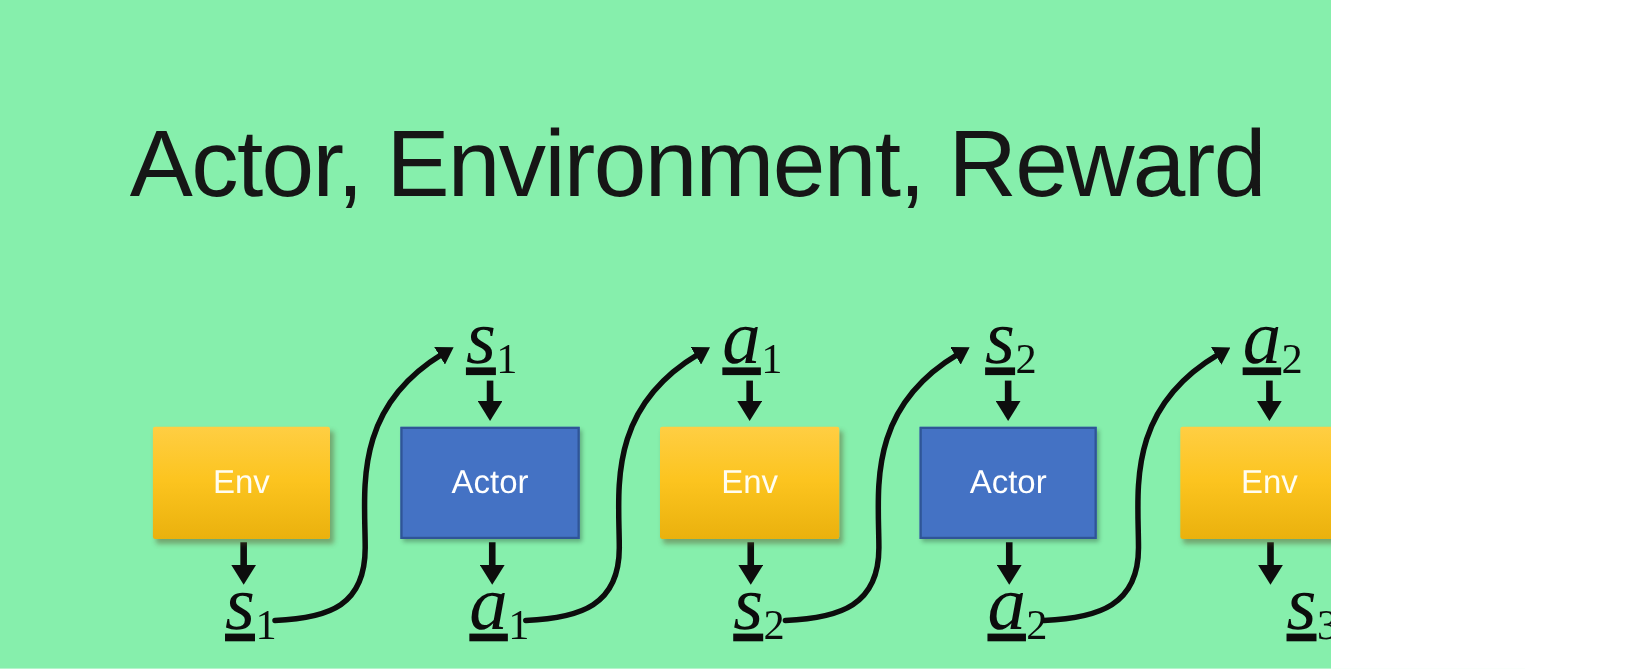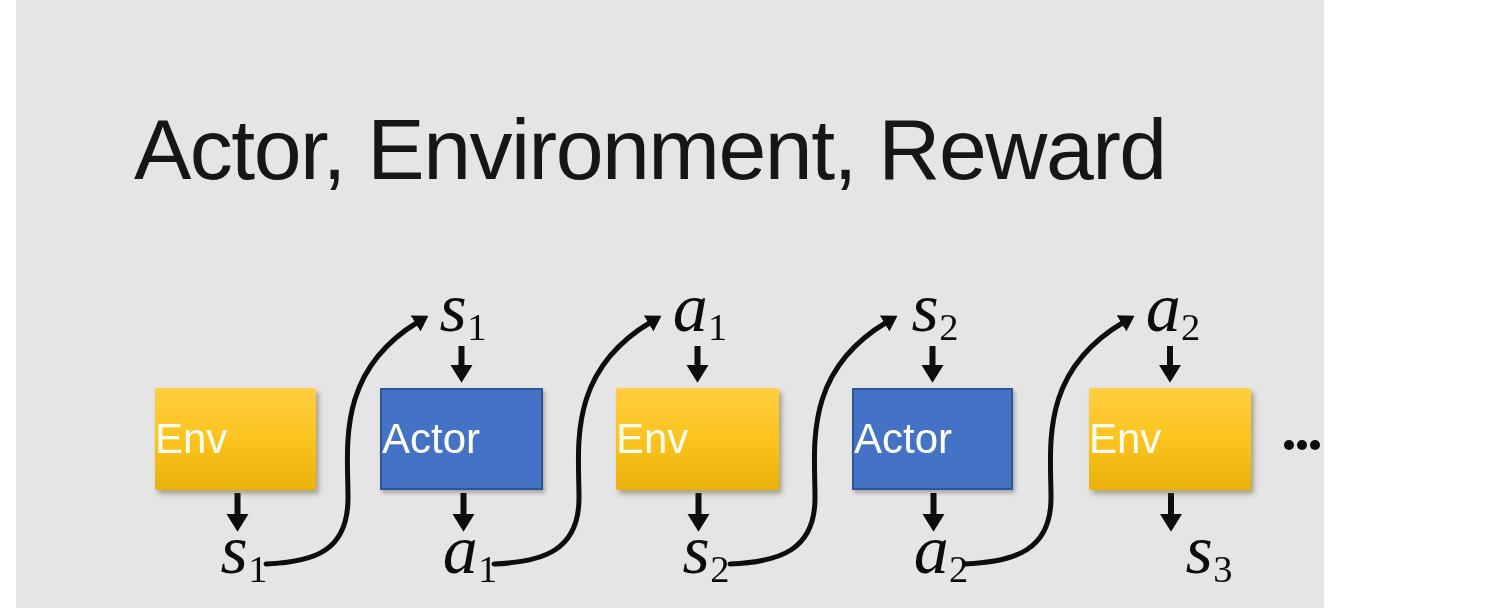--- a/index.html
+++ b/index.html
@@ -1,43 +1,42 @@
 <!DOCTYPE html>
 <html><head>
 <meta charset="utf-8">
 <style>
   html,body{margin:0;padding:0;background:#ffffff;}
   .stage{
     position:relative;
-    width:1308px;height:608px;
-    background:#e5e5e5;
+    width:1210px;height:608px;
+    background:#86efac;
     overflow:hidden;
     font-family:"Liberation Sans", sans-serif;
-    margin-left:16px;
   }
   .title{
     position:absolute;
     left:118px;top:106px;
     margin:0;
     font-size:86px;
     font-weight:300;
     letter-spacing:-1.5px;
     line-height:1;
     color:#161616;
     white-space:nowrap;
   }
   .overlay{
     position:absolute;left:0;top:0;width:1500px;height:608px;
     z-index:1;
   }
   .box{
     position:absolute;
     top:388px;height:102px;width:162px;
-    display:flex;align-items:center;justify-content:flex-start;
-    font-size:42px;
+    display:flex;align-items:center;justify-content:center;
+    font-size:30px;
     z-index:2;
     box-sizing:border-box;
   }
   .box.env{
     background:linear-gradient(180deg,#FFCE43 0%,#FCC41F 48%,#EAB10D 100%);
     color:#FFFDF2;
     box-shadow:3px 4px 5px rgba(90,80,40,0.45);
     border-radius:2px;
   }
   .box.actor{
@@ -49,20 +48,21 @@
   .mlabel{
     position:absolute;
     z-index:2;
     transform:translateX(-50%);
     font-family:"Liberation Serif", serif;
     font-style:italic;
     font-size:70px;
     line-height:1;
     color:#0c0c0c;
     white-space:nowrap;
+    text-decoration:underline;
   }
   .mlabel sub{
     font-size:0.55em;
     font-style:normal;
     font-family:"Liberation Serif", serif;
     vertical-align:-0.24em;
     letter-spacing:0;
     margin-left:0.01em;
   }
   .mlabel.toprow{top:273px;}

